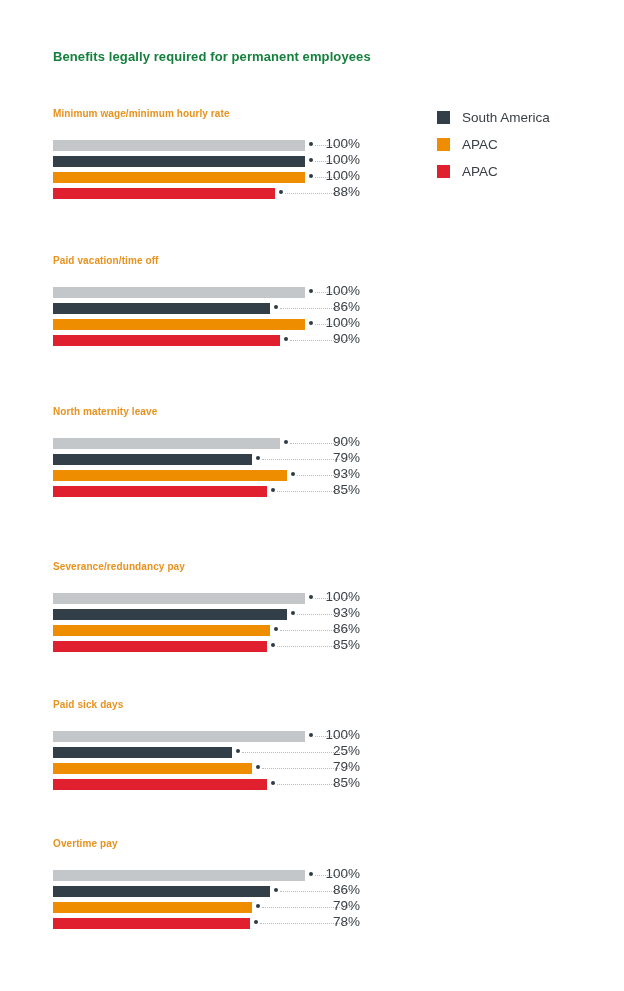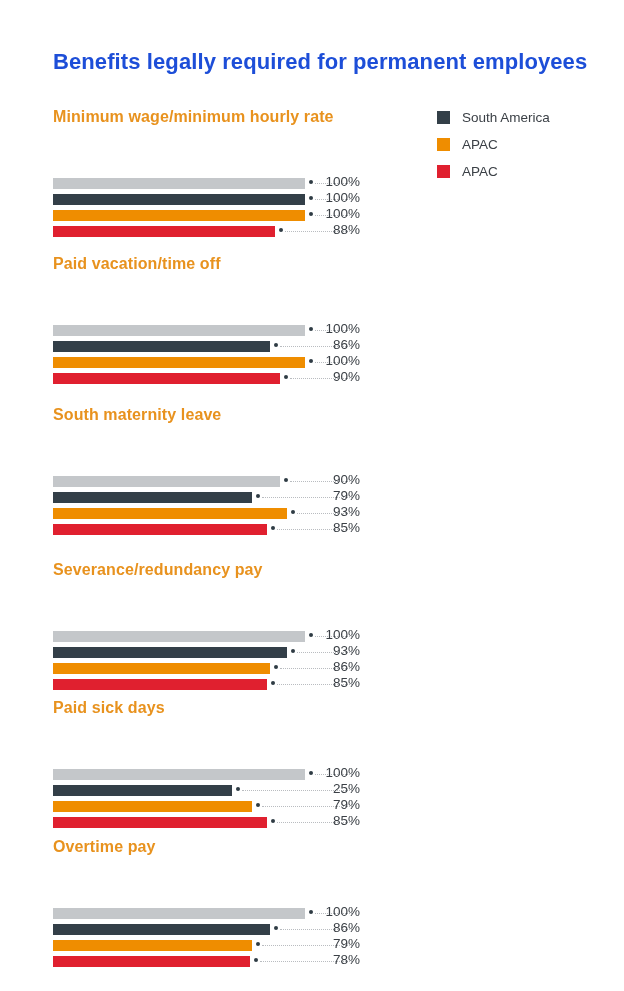--- a/index.html
+++ b/index.html
@@ -21,23 +21,23 @@
     left: 0; top: 0;
     width: 624px;
     height: 991px;
   }
 
   
   .chart-title {
     position: absolute;
     left: 53px;
     top: 49px;
-    font-size: 22px;
+    font-size: 13px;
     font-weight: bold;
-    color: #1d4ed8;
+    color: #15803d;
     letter-spacing: 0.1px;
     white-space: nowrap;
   }
 
   
   .legend {
     position: absolute;
     left: 437px;
     top: 104px;
     width: 175px;
@@ -62,32 +62,31 @@
   
   .group {
     position: absolute;
     left: 0;
     width: 624px;
   }
   .group-title {
     position: absolute;
     left: 53px;
     top: 0;
-    font-size: 16px;
+    font-size: 10px;
     font-weight: bold;
     color: #e8921e;
     letter-spacing: 0.1px;
     white-space: nowrap;
   }
   .bars {
     position: absolute;
     left: 0;
     top: 30px;
     width: 592px;
-    margin-top: 38px;
   }
   .bar-row {
     position: relative;
     height: 16px;
   }
   .bar {
     position: absolute;
     left: 53px;
     top: 2px;
     height: 11px;
@@ -194,21 +193,21 @@
           </div>
           <div class="bar-row">
             <div class="bar" style="width: 226.8px; background: rgb(224, 32, 47);"></div>
             <div class="bar-dot" style="left: 283.8px; background: rgb(47, 59, 68);"></div>
             <div class="leader" style="left: 289.8px; width: 62.2px; border-top-color: rgb(185, 188, 192);"></div>
             <div class="bar-value">90%</div>
           </div>
         </div>
       </div>
       <div class="group" style="top: 406px;">
-        <div class="group-title">South maternity leave</div>
+        <div class="group-title">North maternity leave</div>
         <div class="bars">
           <div class="bar-row">
             <div class="bar" style="width: 226.8px; background: rgb(196, 199, 202);"></div>
             <div class="bar-dot" style="left: 283.8px; background: rgb(47, 59, 68);"></div>
             <div class="leader" style="left: 289.8px; width: 62.2px; border-top-color: rgb(185, 188, 192);"></div>
             <div class="bar-value">90%</div>
           </div>
           <div class="bar-row">
             <div class="bar" style="width: 199.08px; background: rgb(51, 63, 72);"></div>
             <div class="bar-dot" style="left: 256.08px; background: rgb(47, 59, 68);"></div>

